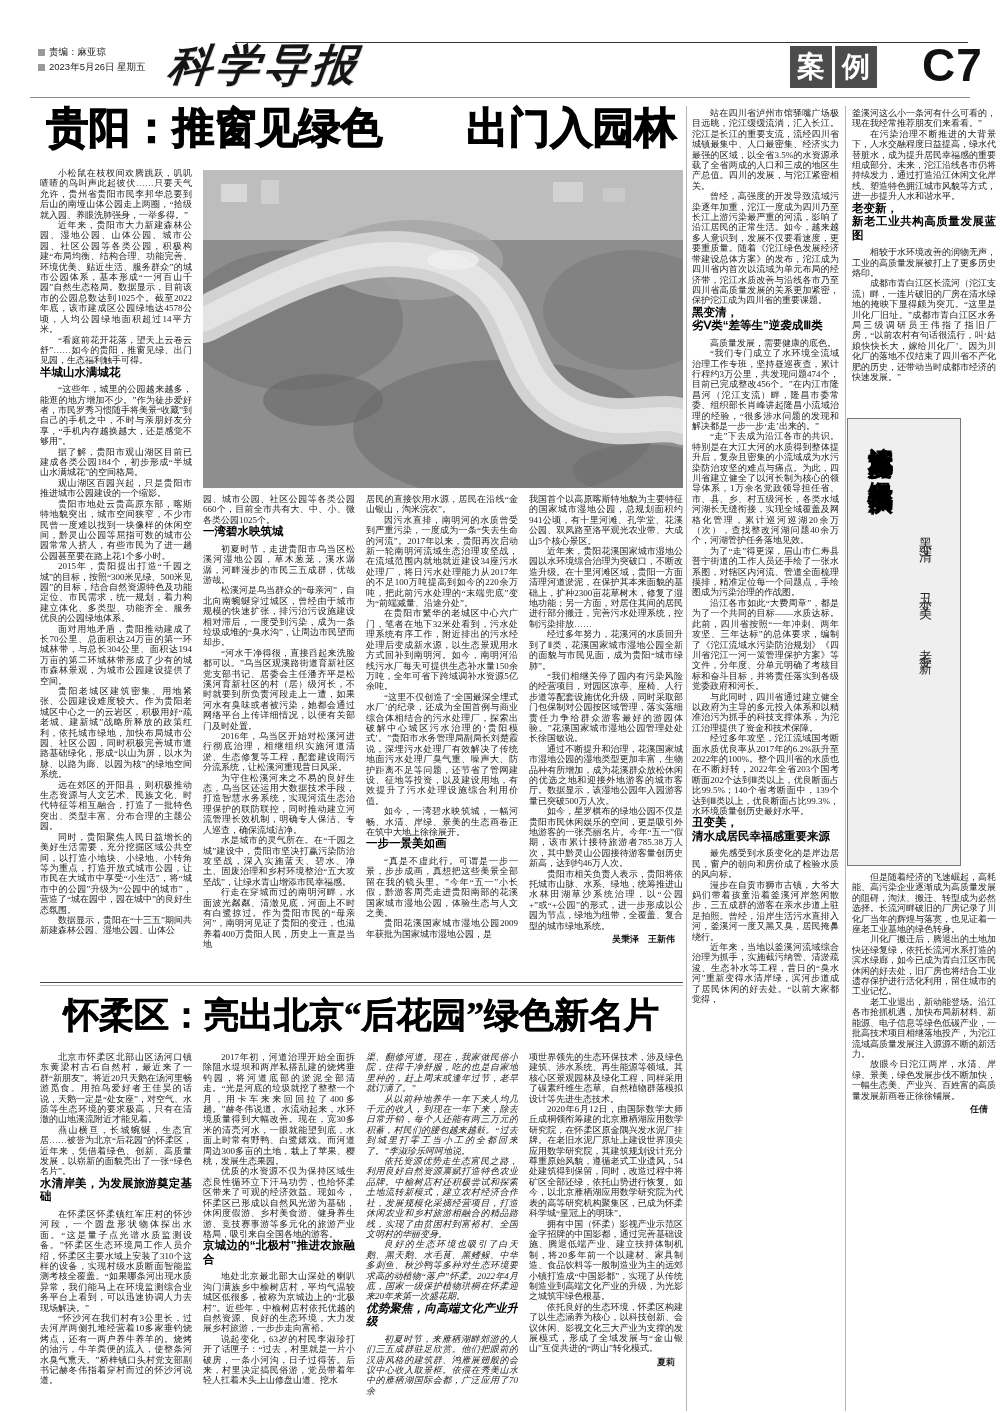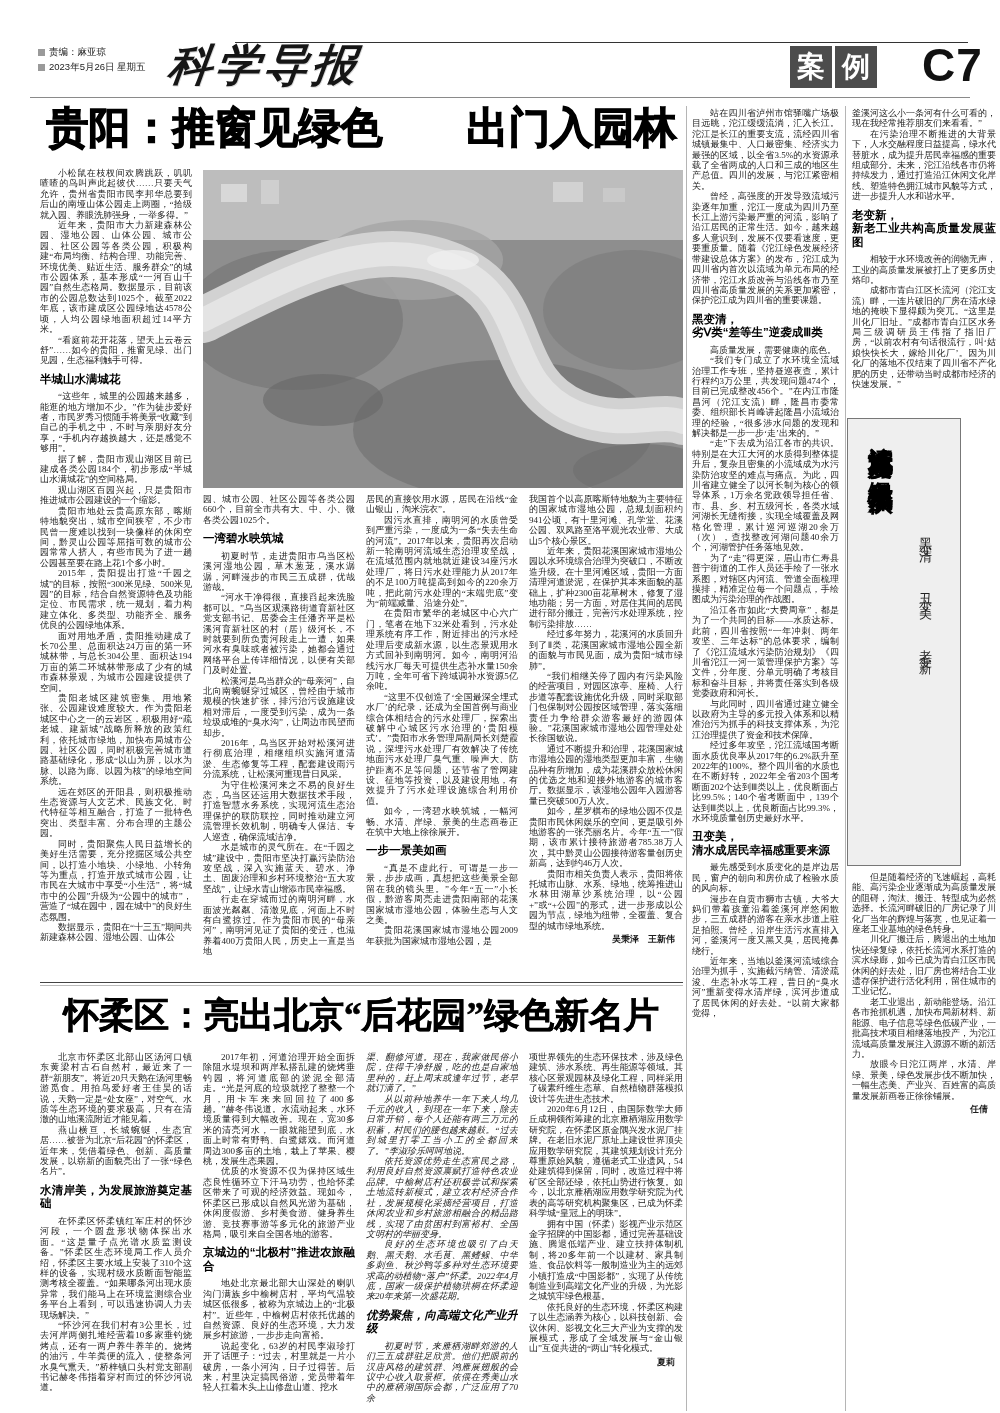--- a/index.html
+++ b/index.html
@@ -32,21 +32,21 @@
   
   .sep13{position:absolute;left:40px;top:982px;width:643px;height:2px;
          border-top:1px solid #444;border-bottom:1px solid #bbb;}
   .vrule{position:absolute;width:1px;background:#b5b5b5;top:106px;height:1305px;}
   .vr1{left:686px;} .vr2{left:845px;}
   
   .col{position:absolute;overflow:hidden;font-size:9px;line-height:10.4px;text-align:justify;}
   .para{margin:0;text-indent:2em;}
   .para.cont{text-indent:0;}
   .subhead{font-family:"Liberation Sans",sans-serif;font-weight:bold;font-size:11.5px;
-           line-height:13.5px;margin:7px 0 5px;text-indent:0;white-space:pre-line;color:#000;}
+           line-height:13.5px;margin:0 0 5px;text-indent:0;white-space:pre-line;color:#000;}
   .byline{text-align:right;font-weight:bold;margin-top:3px;padding-right:8px;}
   .a1c1{left:40px;top:168px;width:152px;height:812px;}
   .a1c2{left:203px;top:494px;width:152px;height:486px;}
   .a1c3{left:366px;top:494px;width:152px;height:486px;}
   .a1c4{left:529px;top:494px;width:154px;height:486px;}
   .a2cl{left:692px;top:108px;width:147px;height:1300px;}
   .a2crt{left:852px;top:108px;width:144px;height:307px;}
   .a2crb{left:852px;top:872px;width:144px;height:537px;}
   .a3c1{left:40px;top:1052px;width:152px;height:358px;}
   .a3c2{left:203px;top:1052px;width:152px;height:358px;}
@@ -111,22 +111,22 @@
       <div class="para">面对用地矛盾，贵阳推动建成了长70公里、总面积达24万亩的第一环城林带，与总长304公里、面积达194万亩的第二环城林带形成了少有的城市森林景观，为城市公园建设提供了空间。</div>
       <div class="para">贵阳老城区建筑密集、用地紧张、公园建设难度较大。作为贵阳老城区中心之一的云岩区，积极用好“疏老城、建新城”战略所释放的政策红利，依托城市绿地，加快布局城市公园、社区公园，同时积极完善城市道路基础绿化，形成“以山为屏，以水为脉、以路为廊、以园为核”的绿地空间系统。</div>
       <div class="para">远在郊区的开阳县，则积极推动生态资源与人文艺术、民族文化、时代特征等相互融合，打造了一批特色突出、类型丰富、分布合理的主题公园。</div>
       <div class="para">同时，贵阳聚焦人民日益增长的美好生活需要，充分挖掘区域公共空间，以打造小地块、小绿地、小转角等为重点，打造开放式城市公园，让市民在大城市中享受“小生活”，将“城市中的公园”升级为“公园中的城市”，营造了“城在园中，园在城中”的良好生态氛围。</div>
       <div class="para">数据显示，贵阳在“十三五”期间共新建森林公园、湿地公园、山体公</div>
     </div>
   <div class="col a1c2">
       <div class="para cont">园、城市公园、社区公园等各类公园660个，目前全市共有大、中、小、微各类公园1025个。</div>
       <div class="subhead">一湾碧水映筑城</div>
       <div class="para">初夏时节，走进贵阳市乌当区松溪河湿地公园，草木葱茏，溪水潺潺，河畔漫步的市民三五成群，优哉游哉。</div>
+      <div class="para">松溪河是乌当群众的“母亲河”，自北向南蜿蜒穿过城区，曾经由于城市规模的快速扩张，排污治污设施建设相对滞后，一度受到污染，成为一条垃圾成堆的“臭水沟”，让周边市民望而却步。</div>
       <div class="para">“河水干净得很，直接舀起来洗脸都可以。”乌当区观溪路街道育新社区党支部书记、居委会主任潘齐平是松溪河育新社区的村（居）级河长，不时就要到所负责河段走上一遭，如果河水有臭味或者被污染，她都会通过网络平台上传详细情况，以便有关部门及时处置。</div>
-      <div class="para">松溪河是乌当群众的“母亲河”，自北向南蜿蜒穿过城区，曾经由于城市规模的快速扩张，排污治污设施建设相对滞后，一度受到污染，成为一条垃圾成堆的“臭水沟”，让周边市民望而却步。</div>
       <div class="para">2016年，乌当区开始对松溪河进行彻底治理，相继组织实施河道清淤、生态修复等工程，配套建设雨污分流系统，让松溪河重现昔日风采。</div>
       <div class="para">为守住松溪河来之不易的良好生态，乌当区还运用大数据技术手段，打造智慧水务系统，实现河流生态治理保护的联防联控，同时推动建立河流管理长效机制，明确专人保洁、专人巡查，确保流域洁净。</div>
       <div class="para">水是城市的灵气所在。在“千园之城”建设中，贵阳市坚决打赢污染防治攻坚战，深入实施蓝天、碧水、净土、固废治理和乡村环境整治“五大攻坚战”，让绿水青山增添市民幸福感。</div>
       <div class="para">行走在穿城而过的南明河畔，水面波光粼粼、清澈见底，河面上不时有白鹭掠过。作为贵阳市民的“母亲河”，南明河见证了贵阳的变迁，也滋养着400万贵阳人民，历史上一直是当地</div>
     </div>
   <div class="col a1c3">
       <div class="para cont">居民的直接饮用水源，居民在沿线“金山银山，淘米浣衣”。</div>
       <div class="para">因污水直排，南明河的水质曾受到严重污染，一度成为一条“失去生命的河流”。2017年以来，贵阳再次启动新一轮南明河流域生态治理攻坚战，在流域范围内就地就近建设34座污水处理厂，将日污水处理能力从2017年的不足100万吨提高到如今的220余万吨，把此前污水处理的“末端兜底”变为“前端减量、沿途分处”。</div>
       <div class="para">在贵阳市繁华的老城区中心六广门，笔者在地下32米处看到，污水处理系统有序工作，附近排出的污水经处理后变成新水源，以生态景观用水方式回补到南明河。如今，南明河沿线污水厂每天可提供生态补水量150余万吨，全年可省下跨域调补水资源5亿余吨。</div>
       <div class="para">“这里不仅创造了‘全国最深全埋式水厂’的纪录，还成为全国首例与商业综合体相结合的污水处理厂，探索出破解中心城区污水治理的‘贵阳模式’。”贵阳市水务管理局副局长刘楚霞说，深埋污水处理厂有效解决了传统地面污水处理厂臭气重、噪声大、防护距离不足等问题，还节省了管网建设、征地等投资，以及建设用地，有效提升了污水处理设施综合利用价值。</div>

